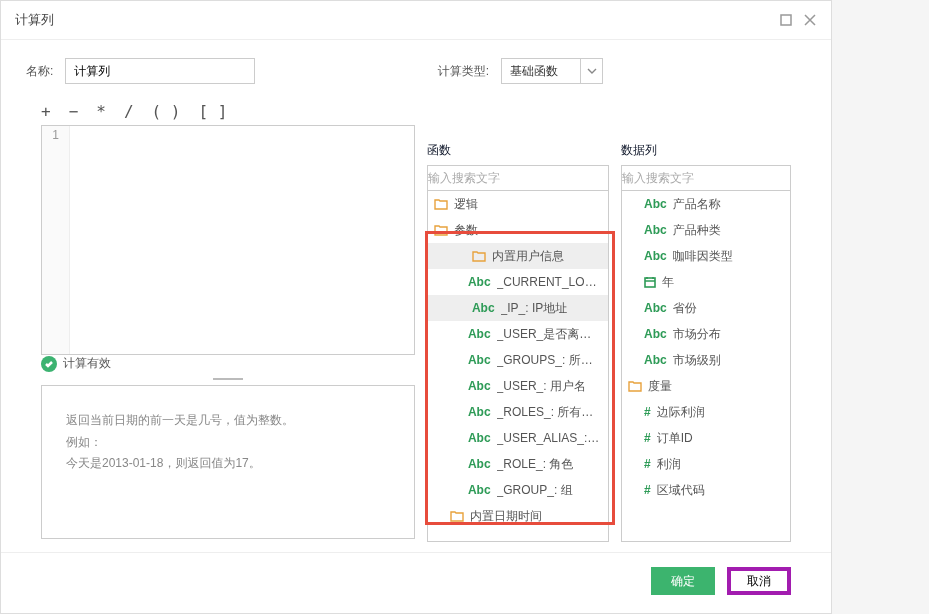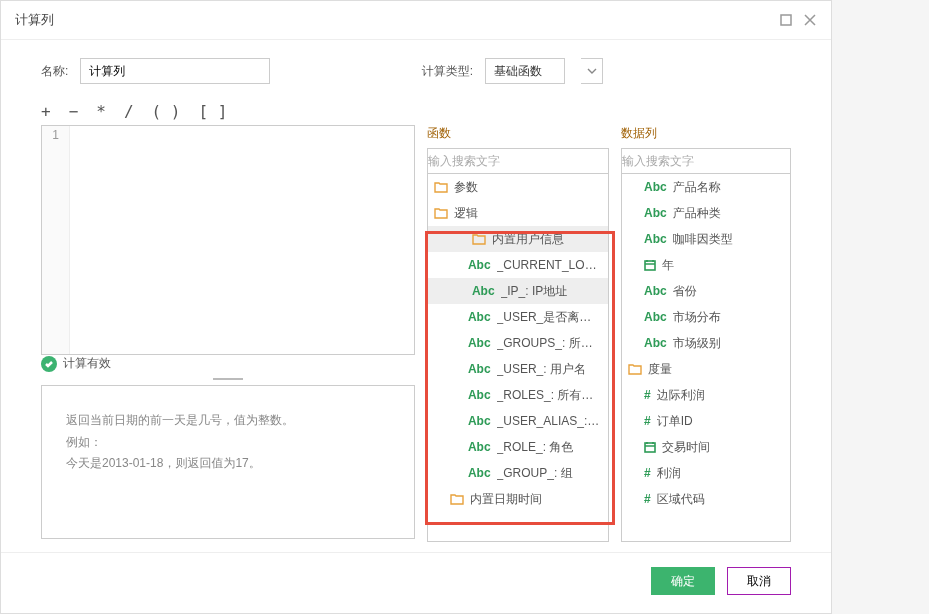--- a/index.html
+++ b/index.html
@@ -4,32 +4,32 @@
 <style>
 * { box-sizing: border-box; margin: 0; padding: 0; }
 body { font-family: "Microsoft YaHei", Arial, sans-serif; font-size: 12px; color: #333; background: #f5f5f5; width: 929px; height: 614px; overflow: hidden; }
 .dialog { background: #fff; width: 832px; height: 614px; border: 1px solid #ddd; display: flex; flex-direction: column; }
 .titlebar { display: flex; align-items: center; justify-content: space-between; padding: 10px 14px; border-bottom: 1px solid #eee; }
 .titlebar .title { font-size: 13px; color: #444; }
 .titlebar .controls { display: flex; gap: 10px; }
 .win-icon { width: 14px; height: 14px; display: inline-flex; align-items: center; justify-content: center; color: #999; cursor: pointer; }
 .win-icon svg { width: 12px; height: 12px; stroke: currentColor; fill: none; stroke-width: 1.5; }
 
-.header-form { display: flex; align-items: center; padding: 18px 40px 8px 40px; gap: 8px; }
+.header-form { display: flex; align-items: center; padding: 18px 40px 8px 25px; gap: 8px; }
 .header-form .label { color: #555; margin-right: 4px; }
 .text-input { height: 26px; border: 1px solid #ccc; padding: 0 8px; font-size: 12px; width: 190px; background: #fff; }
 .spacer { flex: 1; }
-.select-wrap { display: flex; align-items: center; gap: 16px; text-align: right; }
+.select-wrap { display: flex; align-items: center; gap: 0; text-align: right; }
 .select-box { height: 26px; border: 1px solid #ccc; padding: 0 8px; display: flex; align-items: center; width: 80px; background: #fff; }
 .select-btn { width: 22px; height: 26px; border: 1px solid #ccc; border-left: none; display:flex; align-items:center; justify-content:center; background:#fff; cursor:pointer; color:#888; }
 
 .toolbar-row { display: flex; padding: 10px 40px 4px 40px; }
 .toolbar { display: flex; gap: 18px; font-size: 16px; color: #555; }
 .tool { cursor: pointer; font-family: Consolas, monospace; }
-.section-label { font-size: 12px; color: #a16207; margin-bottom: 4px; }
+.section-label { font-size: 12px; color: #0f172a; margin-bottom: 4px; margin-top: 17px; }
 
 .main { display: flex; padding: 0 40px 10px 40px; gap: 12px; flex: 1; min-height: 0; }
 .left-col { width: 475px; display: flex; flex-direction: column; }
 .editor { border: 1px solid #ccc; height: 230px; display: flex; background: #fff; }
 .gutter { width: 28px; background: #fafafa; border-right: 1px solid #eee; text-align: center; color: #999; padding-top: 2px; font-size: 12px; }
 .editor-body { flex: 1; }
 
 .status-row { display: flex; align-items: center; gap: 6px; color: #555; }
 .check-circle { width: 16px; height: 16px; border-radius: 50%; background: #3cb371; display:inline-flex; align-items:center; justify-content:center; }
 .check-circle svg { width:10px; height:10px; stroke:#fff; fill:none; stroke-width:2.5; }
@@ -53,21 +53,21 @@
 .folder-icon { width:14px; height:12px; display:inline-block; }
 .folder-icon svg { width:14px;height:12px; fill:none; stroke:#e8a23d; stroke-width:1.4; }
 .type-abc { color:#2e9b57; font-size:12px; font-weight:bold; }
 .type-cal { width:12px; height:12px; }
 .type-cal svg { width:12px; height:12px; stroke:#2e9b57; fill:none; stroke-width:1.6; }
 .type-hash { color:#2e9b57; font-weight:bold; font-size:12px; }
 .item-text { color:#555; overflow:hidden; text-overflow:ellipsis; }
 .highlight-box { position:absolute; border:3px solid #e74c3c; pointer-events:none; }
 
 .footer { display:flex; justify-content:flex-end; gap:12px; padding: 14px 40px 18px 40px; border-top:1px solid #eee; }
-.btn { min-width:64px; height:28px; padding:0 14px; border:1px solid #a21caf; background:#fff; cursor:pointer; font-size:12px; }
+.btn { min-width:64px; height:28px; padding:0 14px; border:4px solid #a21caf; background:#fff; cursor:pointer; font-size:12px; }
 .btn-primary { background:#3cb46e; border-color:#3cb46e; color:#fff; }
 </style>
 </head>
 <body>
 
 <div class="dialog">
 
   <div class="titlebar">
     <span class="title">计算列</span>
     <div class="controls">
@@ -139,27 +139,27 @@
       <div class="panel" style="position:relative;">
         <div class="section-label">函数</div>
         <div class="search-ph">
             <span>输入搜索文字</span>
           </div>
         <div class="list-wrap" id="func-list">
             <div class="tree-item indent-0">
               <span class="folder-icon"><svg viewBox="0 0 14 12">
                   <path d="M1 2 h4 l1 1 h7 v8 h-12 z"></path>
                 </svg></span>
+              <span class="item-text">逻辑</span>
+            </div>
+            <div class="tree-item indent-0">
+              <span class="folder-icon"><svg viewBox="0 0 14 12">
+                  <path d="M1 2 h4 l1 1 h7 v8 h-12 z"></path>
+                </svg></span>
               <span class="item-text">参数</span>
-            </div>
-            <div class="tree-item indent-0">
-              <span class="folder-icon"><svg viewBox="0 0 14 12">
-                  <path d="M1 2 h4 l1 1 h7 v8 h-12 z"></path>
-                </svg></span>
-              <span class="item-text">逻辑</span>
             </div>
             <div class="tree-item indent-1 selected">
               <span class="folder-icon"><svg viewBox="0 0 14 12">
                   <path d="M1 2 h4 l1 1 h7 v8 h-12 z"></path>
                 </svg></span>
               <span class="item-text">内置用户信息</span>
             </div>
             <div class="tree-item indent-2">
               <span class="type-abc">Abc</span>
               <span class="item-text">_CURRENT_LOCALE_: 当前</span>
@@ -251,27 +251,20 @@
             </div>
             <div class="tree-item indent-1">
               <span class="type-hash">#</span>
               <span class="item-text">边际利润</span>
             </div>
             <div class="tree-item indent-1">
               <span class="type-hash">#</span>
               <span class="item-text">订单ID</span>
             </div>
             <div class="tree-item indent-1">
-              <span class="type-cal"><svg viewBox="0 0 12 12">
-                  <rect x="1" y="2" width="10" height="9"></rect>
-                  <path d="M1 5 h10 M3 1 v2 M9 1 v2"></path>
-                </svg></span>
-              <span class="item-text">交易时间</span>
-            </div>
-            <div class="tree-item indent-1">
               <span class="type-hash">#</span>
               <span class="item-text">利润</span>
             </div>
             <div class="tree-item indent-1">
               <span class="type-hash">#</span>
               <span class="item-text">区域代码</span>
             </div>
             <div class="tree-item indent-1"></div>
           </div>
       </div>

